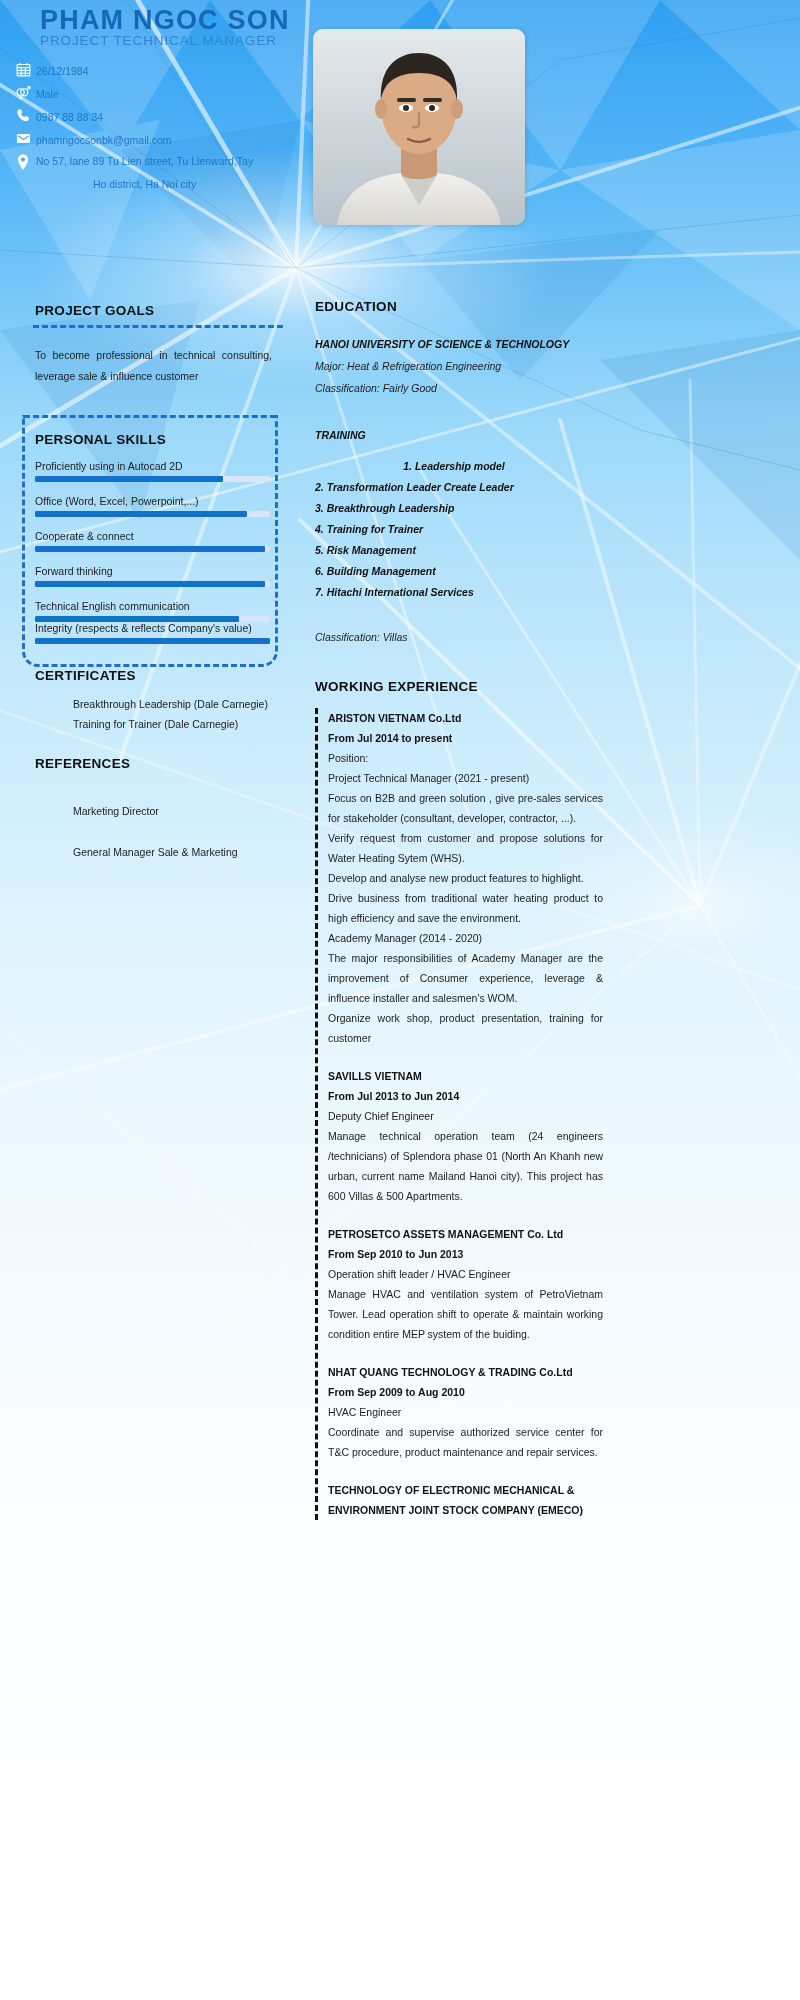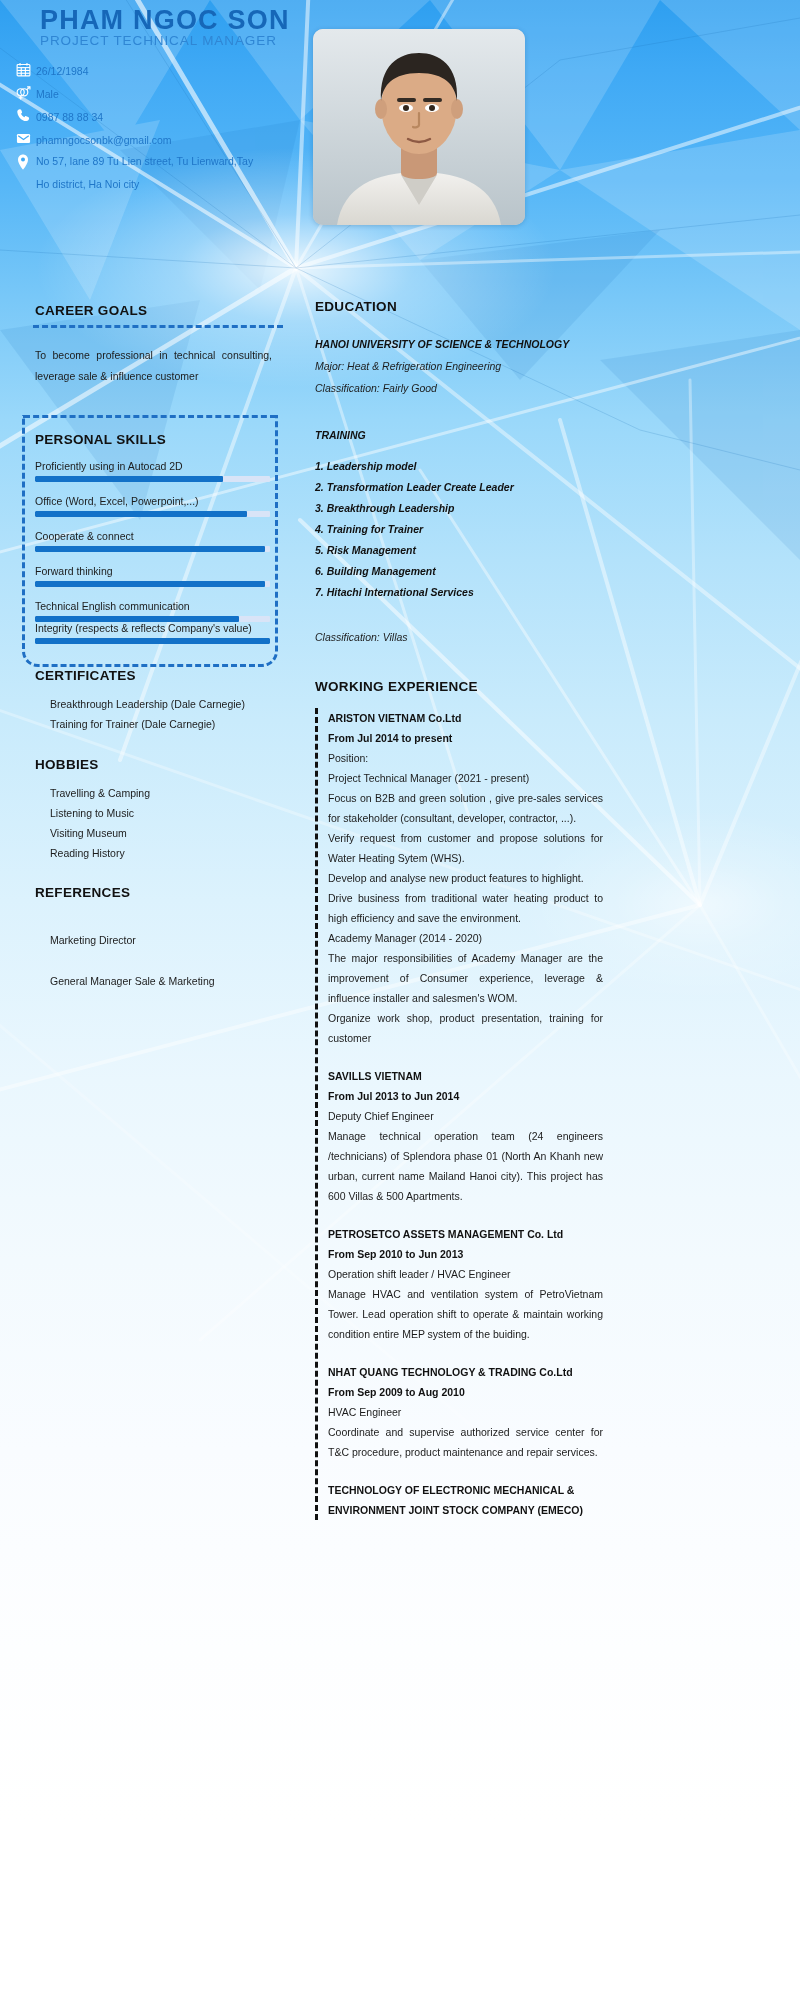--- a/index.html
+++ b/index.html
@@ -96,21 +96,21 @@
 
   .skill { padding-left: 35px; padding-right: 30px; }
   .skill-name { font-size: 10.5px; color: #1c1c1c; margin-bottom: 4px; }
   .bar-track {
     height: 6px; width: 100%; background: #d9e4f7; border-radius: 1px;
     overflow: hidden;
   }
   .bar-fill { height: 6px; background: #1271c8; border-radius: 1px; }
 
   .li-left {
-    padding-left: 50px; font-size: 10.5px; color: #1c1c1c; line-height: 20px;
+    padding-left: 50px; font-size: 10.5px; color: #1c1c1c; line-height: 20px; margin-left: 23px;
   }
 
   
   .r-pad { padding-left: 10px; padding-right: 12px; font-style: italic; }
   .r-strong { font-size: 10.5px; font-weight: bold; color: #111; line-height: 19px; }
   .r-text  { font-size: 10.5px; color: #1c1c1c; line-height: 19px; }
 
   .exp-wrap {
     position: relative; margin-left: 10px; padding-left: 10px;
     border-left: 3px dashed #111;
@@ -240,21 +240,21 @@
       <div class="contact-row">
         <span class="contact-ico">
           <svg width="15" height="15" viewBox="0 0 16 16">
             <rect x="1" y="3.2" width="14" height="9.6" rx="1.4" fill="#fff"></rect>
             <path d="M2.4 5.1 L8 9.1 L13.6 5.1" fill="none" stroke="#3fa9f5" stroke-width="1.3"></path>
           </svg>
         </span>
         <span class="contact-txt">phamngocsonbk@gmail.com</span>
       </div>
 
-      <div class="contact-row" style="height:auto; align-items:flex-start;">
+      <div class="contact-row" style="height:auto; align-items:flex-start;text-align:center;">
         <span class="contact-ico">
           <svg width="14" height="16" viewBox="0 0 14 17" fill="#fff">
             <path d="M7 .6C4 .6 1.7 3 1.7 6c0 3.9 4.5 9.8 5.3 10.6.8-.8 5.3-6.7 5.3-10.6C12.3 3 10 .6 7 .6z"></path>
             <circle cx="7" cy="5.9" r="2.1" fill="#3fa9f5"></circle>
           </svg>
         </span>
         <span style="display:block;">
           <span class="contact-txt two" style="display:block;">No 57, lane 89 Tu Lien street, Tu Lienward,Tay</span>
           <span class="contact-txt two" style="display:block; margin-top:4px;">Ho district, Ha Noi city</span>
         </span>
@@ -299,21 +299,21 @@
         <path d="M95 110 q11 6 22 0" fill="none" stroke="#8e5a44" stroke-width="2.4" stroke-linecap="round"></path>
       </svg>
     </div>
   </div>
 
   <div class="cols">
 
     <div class="col-left">
 
       <div style="padding-top:18px;">
-        <div class="sec-h left">CAREER GOALS</div>
+        <div class="sec-h left">PROJECT GOALS</div>
         <div class="dash-rule"></div>
         <div class="goal-text" style="margin-top:17px;">To become professional in technical consulting, leverage sale &amp; influence customer</div>
       </div>
 
       <div style="position:relative; margin-top:28px;">
         <div style="height:0; border-top:3px dashed #1f6fc4; width:252px; margin-left:24px;"></div>
         <div style="position:absolute; left:22px; top:0; width:256px; height:252px; border:3px dashed #1f6fc4; border-top:none; border-radius:0 0 16px 16px;"></div>
 
         <div class="sec-h left" style="position:relative; padding-top:14px;">PERSONAL SKILLS</div>
 
@@ -358,29 +358,20 @@
       </div>
 
       <div style="margin-top:24px;">
         <div class="sec-h left">CERTIFICATES</div>
         <div id="cert-list" style="margin-top:11px;">
             <div class="li-left">Breakthrough Leadership (Dale Carnegie)</div>
             <div class="li-left">Training for Trainer (Dale Carnegie)</div>
           </div>
       </div>
 
-      <div style="margin-top:23px;">
-        <div class="sec-h left">HOBBIES</div>
-        <div id="hobby-list" style="margin-top:11px;">
-            <div class="li-left">Travelling &amp; Camping</div>
-            <div class="li-left">Listening to Music</div>
-            <div class="li-left">Visiting Museum</div>
-            <div class="li-left">Reading History</div>
-          </div>
-      </div>
 
       <div style="margin-top:22px;">
         <div class="sec-h left">REFERENCES</div>
         <div id="ref-list" style="margin-top:30px;">
             <div class="li-left">Marketing Director</div>
             <div class="li-left" style="margin-top: 21px;">General Manager Sale &amp; Marketing</div>
           </div>
       </div>
     </div>
 
@@ -392,21 +383,21 @@
           <div class="r-strong">HANOI UNIVERSITY OF SCIENCE &amp; TECHNOLOGY</div>
           <div class="r-text" style="margin-top:3px;">Major: Heat &amp; Refrigeration Engineering</div>
           <div class="r-text" style="margin-top:3px;">Classification: Fairly Good</div>
         </div>
       </div>
 
       <div style="margin-top:28px;">
         <div class="r-pad">
           <div class="r-strong">TRAINING</div>
           <div id="training-list" style="margin-top:6px;">
-              <div class="r-strong" style="margin-top: 12px;">1. Leadership model</div>
+              <div class="r-strong" style="margin-top: 12px; text-align: center;">1. Leadership model</div>
               <div class="r-strong" style="margin-top: 2px;">2. Transformation Leader Create Leader</div>
               <div class="r-strong" style="margin-top: 2px;">3. Breakthrough Leadership</div>
               <div class="r-strong" style="margin-top: 2px;">4. Training for Trainer</div>
               <div class="r-strong" style="margin-top: 2px;">5. Risk Management</div>
               <div class="r-strong" style="margin-top: 2px;">6. Building Management</div>
               <div class="r-strong" style="margin-top: 2px;">7. Hitachi International Services</div>
             </div>
           <div class="r-text" style="margin-top:26px;">Classification: Villas</div>
         </div>
       </div>

